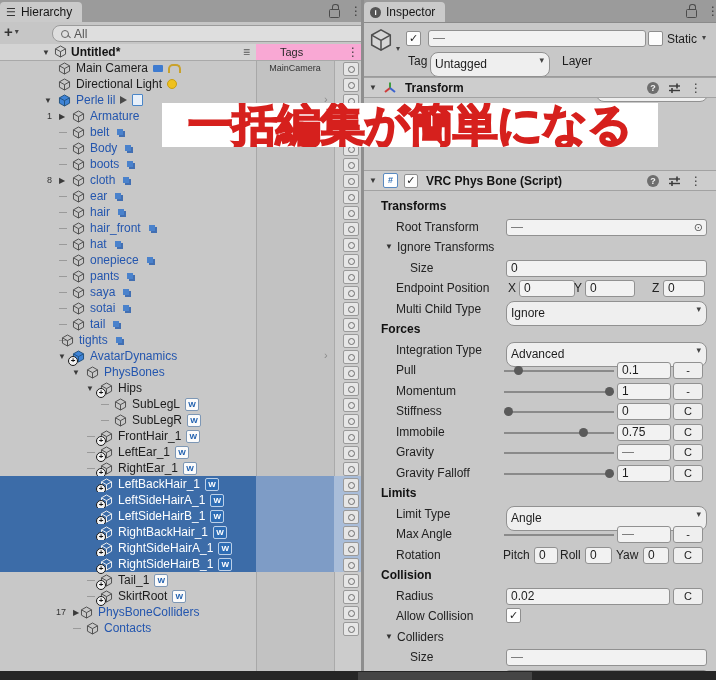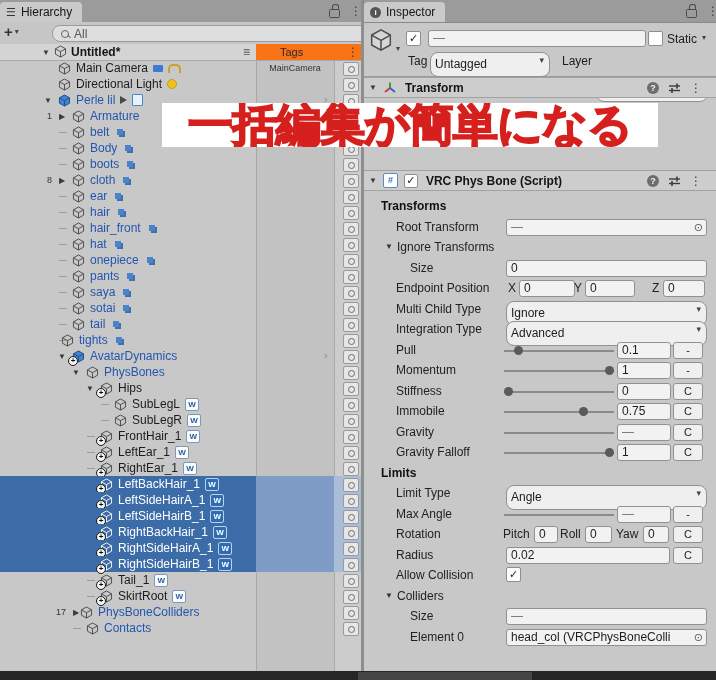--- a/index.html
+++ b/index.html
@@ -20,21 +20,21 @@
   .plusbtn{position:absolute;left:4px;top:1px;font-size:15px;font-weight:bold;color:#333;display:flex;align-items:center;gap:2px}
   .plusbtn .caret{font-size:8px;color:#444}
   .searchbox{position:absolute;left:52px;top:3px;width:302px;height:15px;background:#dedede;border:1px solid #9b9b9b;border-radius:8px;display:flex;align-items:center;gap:5px;padding:0 8px;color:#555}
   .mag{width:6px;height:6px;border:1.4px solid #666;border-radius:50%;position:relative;flex:0 0 auto}
   .mag::after{content:"";position:absolute;width:4px;height:1.4px;background:#666;transform:rotate(45deg);right:-3px;bottom:-1px}
   
   .tagscol-bg{position:absolute;left:256px;top:44px;width:78px;height:628px;background:#c2c2c2;border-left:1px solid #a8a8a8}
   .togglecol-bg{position:absolute;left:334px;top:44px;width:27px;height:628px;background:#cccccc;border-left:1px solid #aaaaaa}
   
   #scene-row{position:absolute;left:0;top:44px;width:256px;height:16px;background:#d4d4d4;border-bottom:1px solid #a9a9a9}
-  #tags-header{position:absolute;left:256px;top:44px;width:105px;height:16px;background:#f97316;border-bottom:1px solid #a9a9a9;font-size:11px;color:#2a2a2a}
+  #tags-header{position:absolute;left:256px;top:44px;width:105px;height:16px;background:#f9a8d4;border-bottom:1px solid #a9a9a9;font-size:11px;color:#2a2a2a}
   .fold9{font-size:8px;color:#3a3a3a}
   
   .hrow{position:absolute;left:0;width:361px;height:16px;}
   .hrow.selected{background:linear-gradient(to right,#3c6ca8 0,#3c6ca8 256px,#7e9cc6 256px,#7e9cc6 334px,#a9bdd9 334px,#a9bdd9 361px);}
   .rowflex{position:absolute;top:0;height:16px;display:flex;align-items:center;gap:5px}
   .harrow{position:absolute;top:4px;font-size:8px;color:#3a3a3a;width:10px;text-align:center}
   .hprefix{position:absolute;top:3px;font-size:9px;color:#333;width:14px;text-align:right}
   .guide{position:absolute;top:8px;width:8px;border-top:1px solid #9a9a9a}
   .hlabel{white-space:nowrap}
   .t-blue{color:#2456ae}.t-dark{color:#1c1c1c}
@@ -758,20 +758,23 @@
       <div class="field xyz-field" style="left:221px;width:40px">0</div>
       <span class="xyz-lbl" style="left:288px">Z</span>
       <div class="field xyz-field" style="left:299px;width:32px">0</div>
     </div>
     <div class="irow">
       <span class="lbl">Multi Child Type</span>
       <div class="dropdown ctl-full">
         <span>Ignore</span><span class="caret">▾</span>
       </div>
     </div>
+    <div class="irow">
+        <span class="sec">Forces</span>
+      </div>
     <div class="irow">
       <span class="lbl">Integration Type</span>
       <div class="dropdown ctl-full">
         <span>Advanced</span><span class="caret">▾</span>
       </div>
     </div>
     <div id="force-sliders">
         <div class="irow">
           <span class="lbl">Pull</span>
           <span class="track"></span>
@@ -833,20 +836,23 @@
       <span class="lbl">Rotation</span>
       <span class="xyz-lbl" style="left:139px">Pitch</span>
       <div class="field xyz-field" style="left:170px;width:14px">0</div>
       <span class="xyz-lbl" style="left:196px">Roll</span>
       <div class="field xyz-field" style="left:221px;width:17px">0</div>
       <span class="xyz-lbl" style="left:252px">Yaw</span>
       <div class="field xyz-field" style="left:279px;width:16px">0</div>
       <div class="minibtn">C</div>
     </div>
     <div class="irow">
+        <span class="sec">Collision</span>
+      </div>
+    <div class="irow">
       <span class="lbl">Radius</span>
       <div class="field" style="position:absolute;left:142px;top:2px;width:154px">0.02</div>
       <div class="minibtn">C</div>
     </div>
     <div class="irow">
       <span class="lbl">Allow Collision</span>
       <span class="cb" style="position:absolute;left:142px;top:2px">✓</span>
     </div>
     <div class="irow">
       <span class="fold">▼</span>

